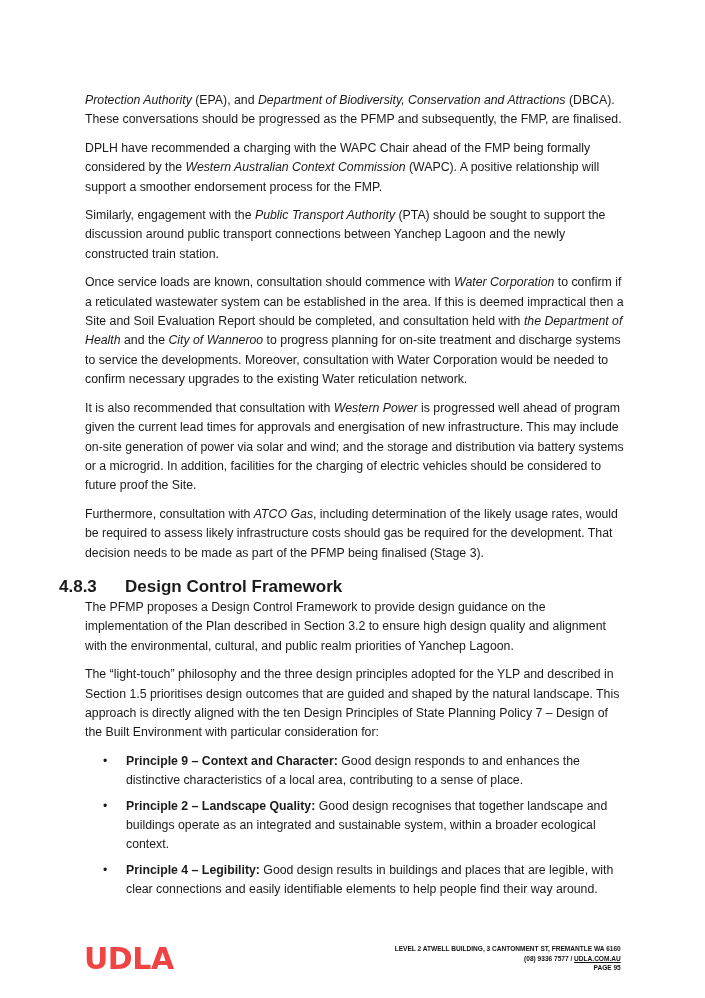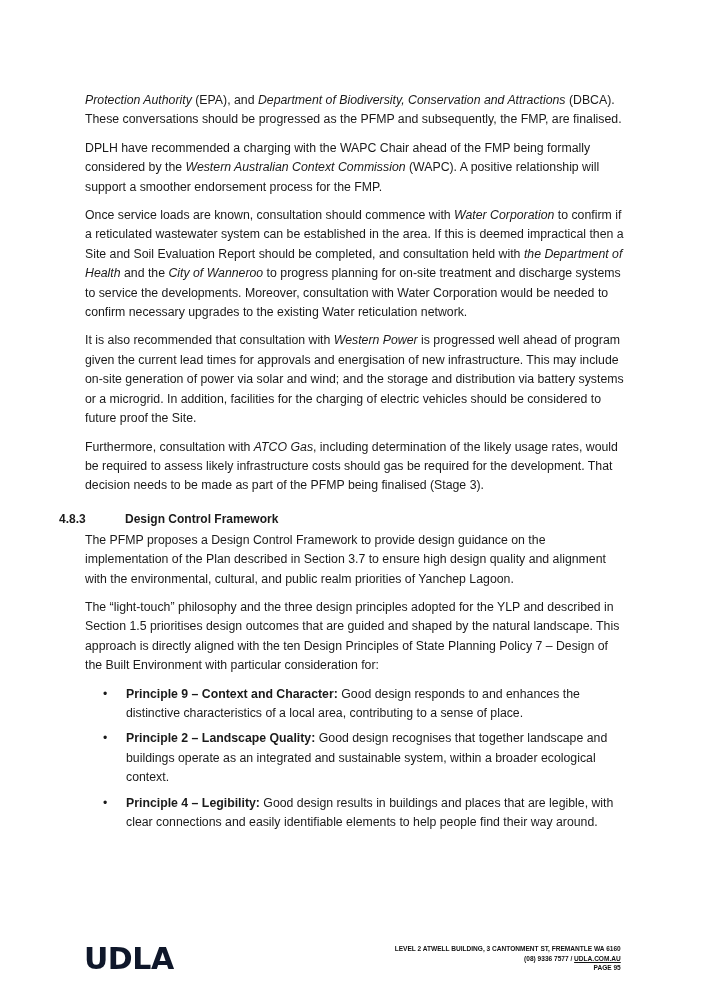--- a/index.html
+++ b/index.html
@@ -1,47 +1,48 @@
 <!DOCTYPE html>
 <html><head>
 <meta charset="utf-8">
 <style>
   html, body { margin:0; padding:0; background:#fff; }
   body { width:705px; height:998px; position:relative; overflow:hidden;
          font-family:"Liberation Sans", sans-serif; color:#1a1a1a; }
   .content { position:absolute; left:85px; top:91px; width:540px; font-size:12.3px; line-height:19.4px; }
   p { margin:0 0 9px 0; }
   i { }
-  .heading { position:relative; margin:14px 0 2px -26px; font-weight:bold; font-size:12px; line-height:19px; }
+  .heading { position:relative; margin:14px 0 2px -26px; font-weight:bold; font-size:17px; line-height:19px; }
   .heading .num { display:inline-block; width:66px; }
   ul { list-style:none; margin:0 0 7px 0; padding:0; }
   li { position:relative; padding-left:41px; margin-bottom:6px; }
   li .bullet { position:absolute; left:18px; top:0; }
-  .footer-logo { position:absolute; left:84px; top:941px; font-weight:bold; font-size:30px; letter-spacing:-0.5px; font-family:"DejaVu Sans", sans-serif; color:#0f172a; }
+  .footer-logo { position:absolute; left:84px; top:941px; font-weight:bold; font-size:30px; letter-spacing:-0.5px; font-family:"DejaVu Sans", sans-serif; color:#ef4444; }
   .footer-addr { position:absolute; right:84px; top:944px; text-align:right; font-family:"Liberation Sans", sans-serif; font-weight:bold; font-size:8px; line-height:9.5px; transform:scaleX(0.82); transform-origin:right top; color:#111; }
   .footer-addr u { text-decoration:underline; }
 </style>
 </head>
 <body>
 
 <div class="content">
   <p><i>Protection Authority</i><span> (EPA), and </span><i>Department of Biodiversity, Conservation and Attractions</i><span> (DBCA). These conversations should be progressed as the PFMP and subsequently, the FMP, are finalised.</span></p>
 
   <p><span>DPLH have recommended a charging with the WAPC Chair ahead of the FMP being formally considered by the </span><i>Western Australian Context Commission</i><span> (WAPC). A positive relationship will support a smoother endorsement process for the FMP.</span></p>
 
+  <p><span>Similarly, engagement with the </span><i>Public Transport Authority</i><span> (PTA) should be sought to support the discussion around public transport connections between Yanchep Lagoon and the newly constructed train station.</span></p>
 
   <p><span>Once service loads are known, consultation should commence with </span><i>Water Corporation</i><span> to confirm if a reticulated wastewater system can be established in the area. If this is deemed impractical then a Site and Soil Evaluation Report should be completed, and consultation held with </span><i>the Department of Health</i><span> and the </span><i>City of Wanneroo</i><span> to progress planning for on-site treatment and discharge systems to service the developments. Moreover, consultation with Water Corporation would be needed to confirm necessary upgrades to the existing Water reticulation network.</span></p>
 
   <p><span>It is also recommended that consultation with </span><i>Western Power</i><span> is progressed well ahead of program given the current lead times for approvals and energisation of new infrastructure. This may include on-site generation of power via solar and wind; and the storage and distribution via battery systems or a microgrid. In addition, facilities for the charging of electric vehicles should be considered to future proof the Site.</span></p>
 
   <p><span>Furthermore, consultation with </span><i>ATCO Gas</i><span>, including determination of the likely usage rates, would be required to assess likely infrastructure costs should gas be required for the development. That decision needs to be made as part of the PFMP being finalised (Stage 3).</span></p>
 
   <div class="heading"><span class="num">4.8.3</span><span>Design Control Framework</span></div>
 
-  <p>The PFMP proposes a Design Control Framework to provide design guidance on the implementation of the Plan described in Section 3.7 to ensure high design quality and alignment with the environmental, cultural, and public realm priorities of Yanchep Lagoon.</p>
+  <p>The PFMP proposes a Design Control Framework to provide design guidance on the implementation of the Plan described in Section 3.2 to ensure high design quality and alignment with the environmental, cultural, and public realm priorities of Yanchep Lagoon.</p>
   <p>The “light-touch” philosophy and the three design principles adopted for the YLP and described in Section 1.5 prioritises design outcomes that are guided and shaped by the natural landscape. This approach is directly aligned with the ten Design Principles of State Planning Policy 7 – Design of the Built Environment with particular consideration for:</p>
 
   <ul>
     <li><span class="bullet">•</span><b>Principle 9 – Context and Character:</b><span> Good design responds to and enhances the distinctive characteristics of a local area, contributing to a sense of place.</span></li>
     <li><span class="bullet">•</span><b>Principle 2 – Landscape Quality:</b><span> Good design recognises that together landscape and buildings operate as an integrated and sustainable system, within a broader ecological context.</span></li>
     <li><span class="bullet">•</span><b>Principle 4 – Legibility:</b><span> Good design results in buildings and places that are legible, with clear connections and easily identifiable elements to help people find their way around.</span></li>
   </ul>
 
 </div>
 

